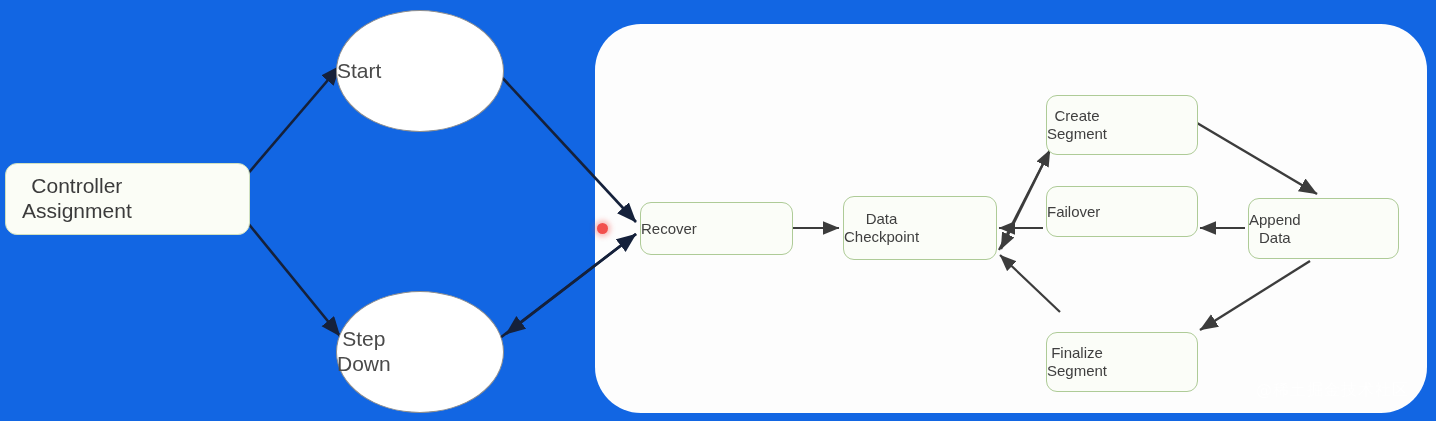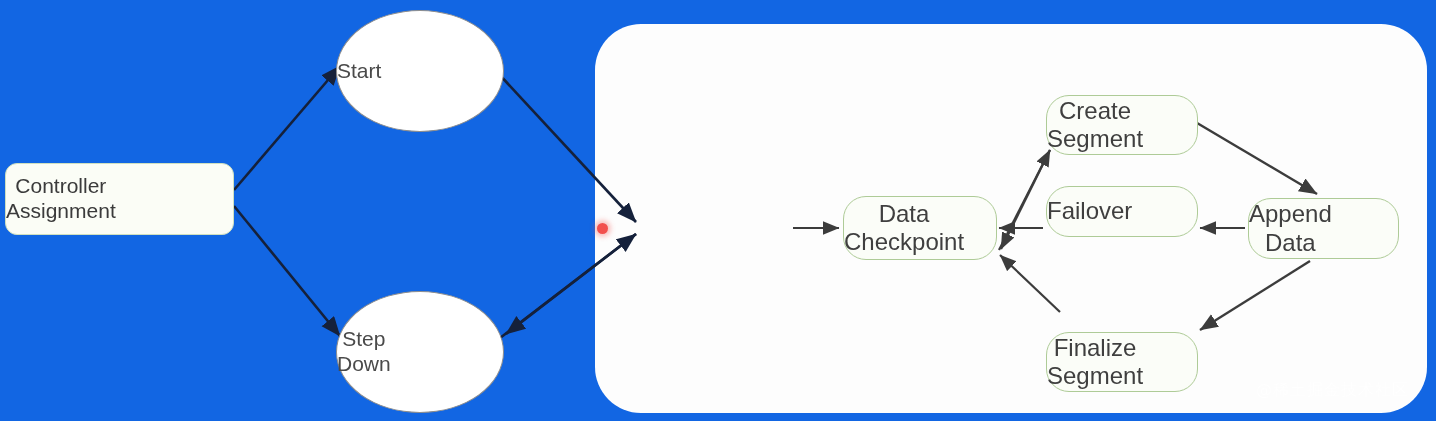--- a/index.html
+++ b/index.html
@@ -42,40 +42,40 @@
     align-items: center;
     justify-content: flex-start;
     text-align: center;
     color: #3f3f3f;
     line-height: 1.18;
     white-space: pre-line;
   }
   .rect {
     background: #fbfdf8;
     border: 1.6px solid #aecb97;
-    border-radius: 23px;
-    font-size: 24px;
+    border-radius: 11px;
+    font-size: 15px;
   }
   .ellipse {
     background: #ffffff;
     border: 1.4px solid #8e8e8e;
     border-radius: 50%;
     font-size: 21px;
     color: #4a4a4a;
   }
   .white-rect {
     background: #fbfdf6;
     border: 1.6px solid #cfe0c0;
     border-radius: 12px;
     font-size: 21px;
     color: #3b3b3b;
   }
   #start-node   { left: 336px; top: 10px;  width: 166px; height: 120px; }
   #stepdown-node{ left: 336px; top: 291px; width: 166px; height: 120px; }
-  #controller-node { left: 5px;   top: 163px; width: 227px; height: 70px; }
+  #controller-node { left: 5px;   top: 163px; width: 227px; height: 70px; padding-left: 16px; }
   #recover-node    { left: 640px; top: 202px; width: 151px; height: 51px; }
   #savecp-node     { left: 843px; top: 196px; width: 152px; height: 62px; }
   #create-node     { left: 1046px; top: 95px;  width: 150px; height: 58px; }
   #failover-node   { left: 1046px; top: 186px; width: 150px; height: 49px; }
   #append-node     { left: 1248px; top: 198px; width: 149px; height: 59px; }
   #finalize-node   { left: 1046px; top: 308px; width: 150px; height: 58px; margin-top: 24px; }
   #red-dot {
     position: absolute;
     left: 597px;
     top: 223px;
@@ -149,20 +149,23 @@
 
   <div id="start-node" class="node ellipse">
     <span>Start</span>
   </div>
 
   <div id="stepdown-node" class="node ellipse">
     <span>Step
 Down</span>
   </div>
 
+  <div id="recover-node" class="node rect">
+    <span>Recover</span>
+  </div>
 
   <div id="savecp-node" class="node rect">
     <span>Data
 Checkpoint</span>
   </div>
 
   <div id="create-node" class="node rect">
     <span>Create
 Segment</span>
   </div>

